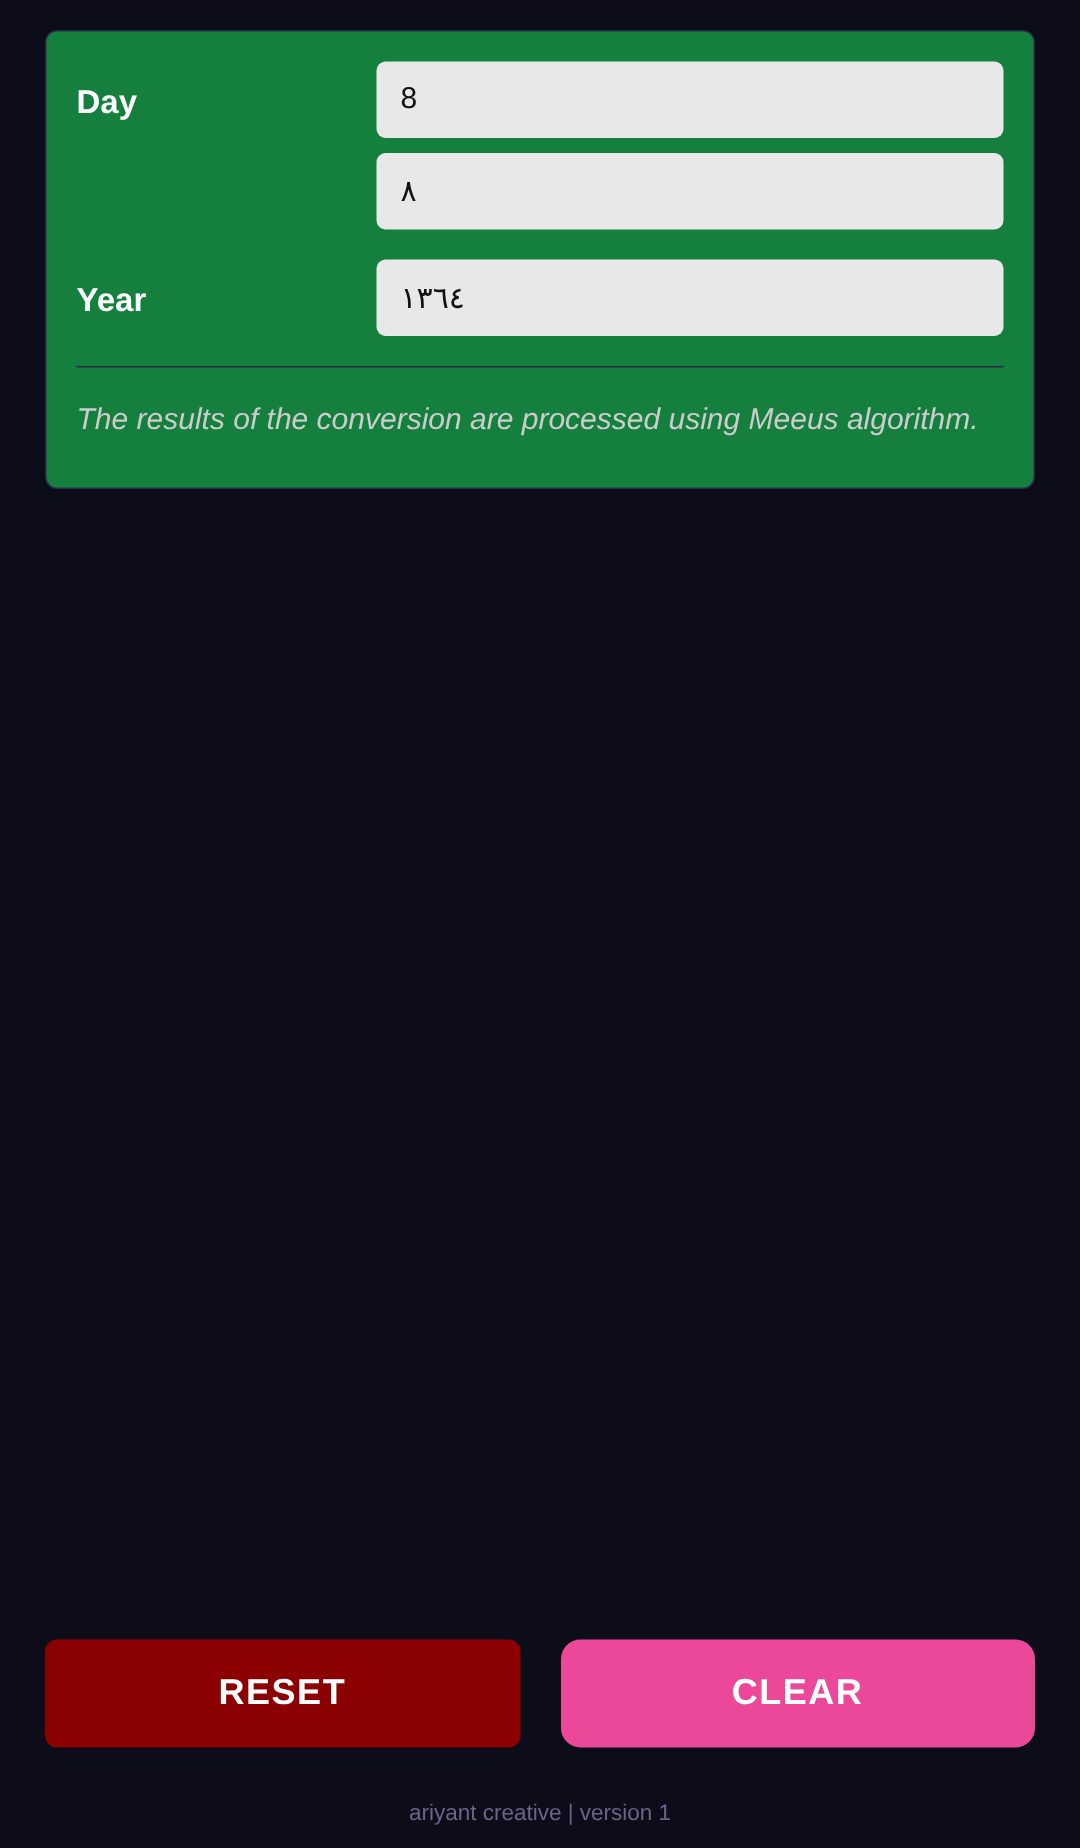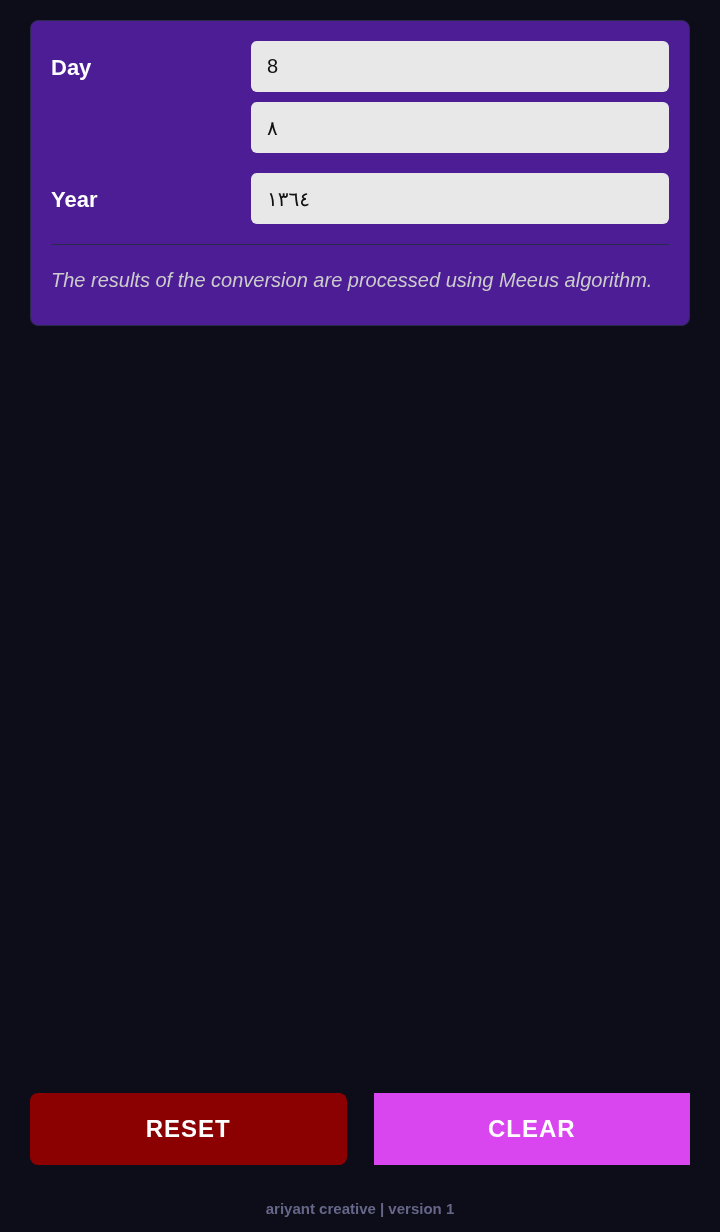--- a/index.html
+++ b/index.html
@@ -17,21 +17,21 @@
       display: flex;
       flex-direction: column;
     }
 
     .main-content {
       flex: 1;
       padding: 20px 30px;
     }
 
     .card {
-      background-color: #4c1d95;
+      background-color: #15803d;
       border: 1px solid #2a2a4a;
       border-radius: 8px;
       padding: 20px 20px 30px 20px;
     }
 
     .field-group {
       display: flex;
       align-items: flex-start;
       margin-bottom: 10px;
     }
@@ -96,37 +96,36 @@
       border: none;
       border-radius: 8px;
       padding: 22px;
       cursor: pointer;
       margin-right: 15px;
       letter-spacing: 1px;
     }
 
     .btn-clear {
       flex: 1;
-      background-color: #d946ef;
+      background-color: #ec4899;
       color: #ffffff;
       font-size: 24px;
       font-weight: bold;
       border: none;
-      border-radius: 0;
+      border-radius: 13px;
       padding: 22px;
       cursor: pointer;
       letter-spacing: 1px;
     }
 
     .app-footer {
       text-align: center;
       color: #666688;
       font-size: 15px;
       padding: 15px;
-      font-weight: bold;
     }
 
     .section-gap {
       margin-bottom: 20px;
     }
   </style>
 </head>
 <body>
 
 <div class="main-content">

